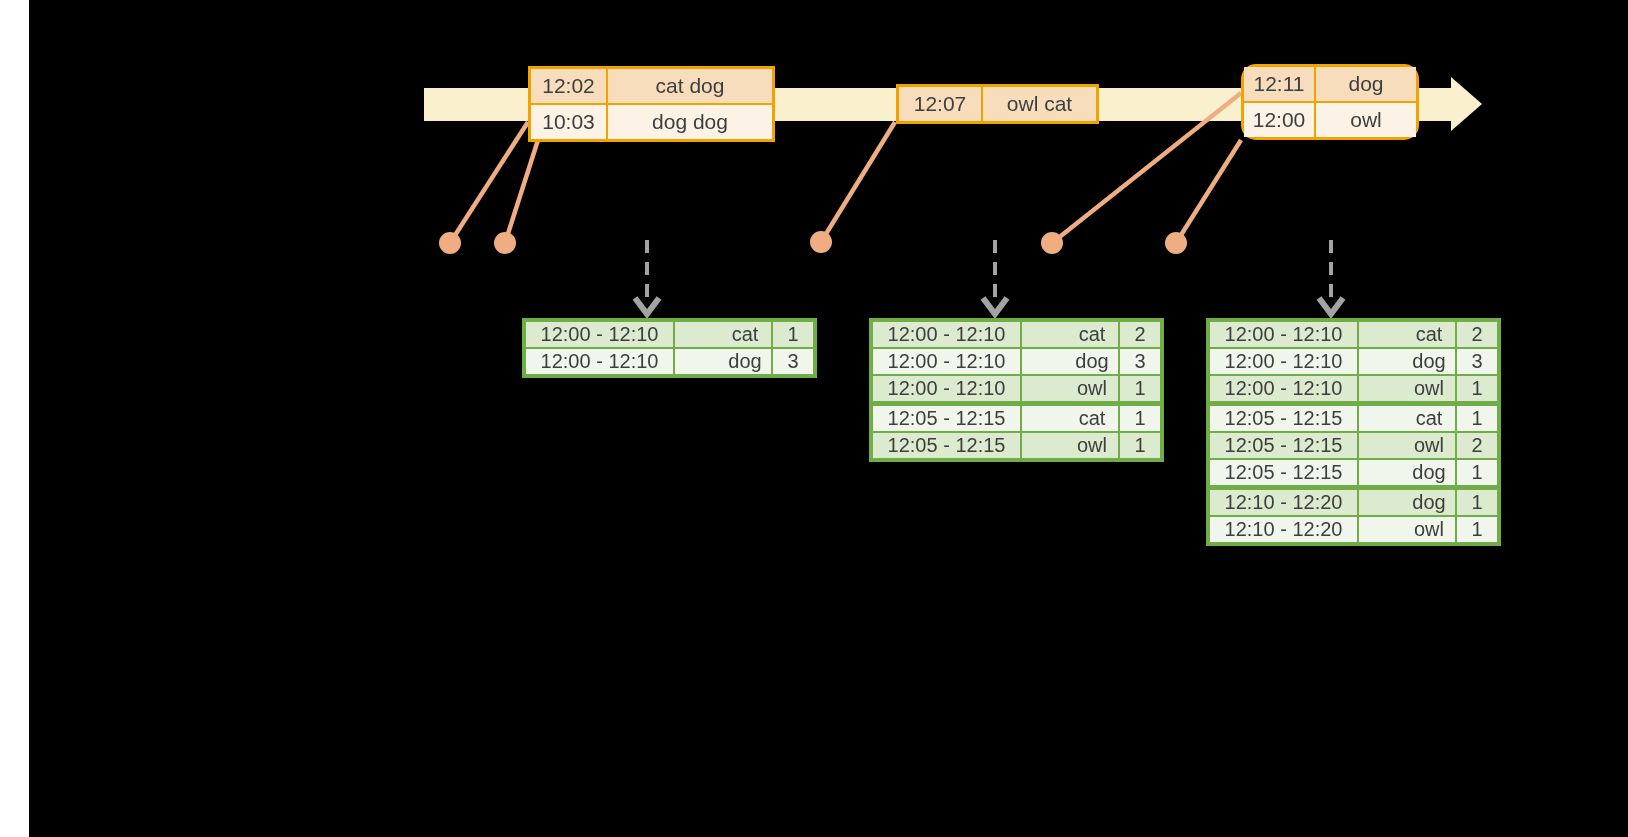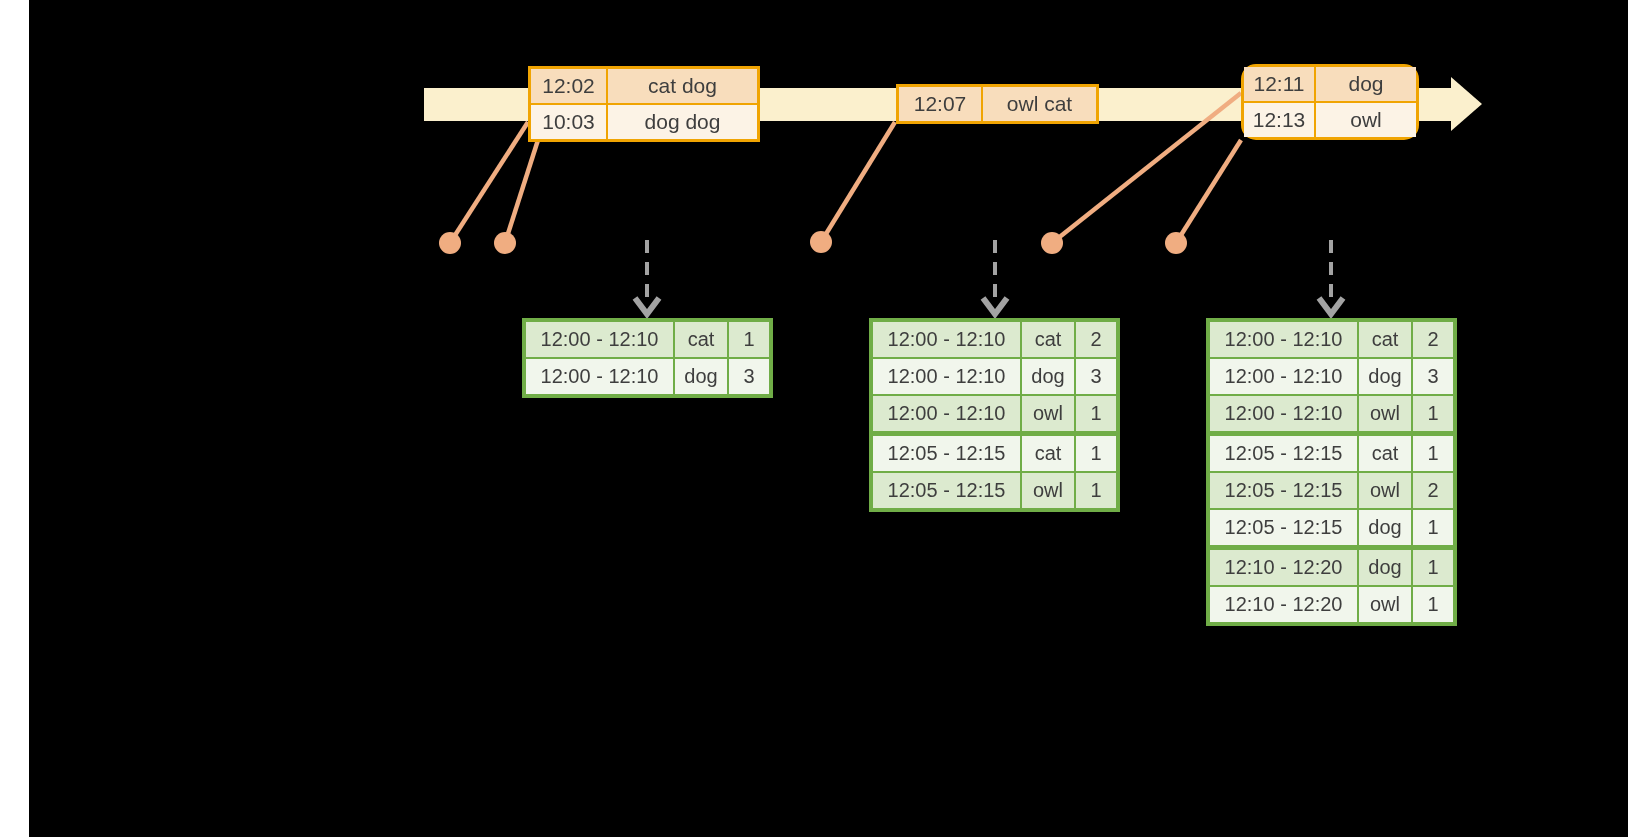--- a/index.html
+++ b/index.html
@@ -31,44 +31,44 @@
   .erow + .erow { border-top: 2px solid var(--event_border); }
   .erow.dark  { background: var(--event_row_dark); }
   .erow.light { background: var(--event_row_light); }
   .ecell {
     display: flex; align-items: center; justify-content: center;
     height: 34px;
     font-size: 21px;
     color: var(--text);
   }
   .ecell.time { border-right: 2px solid var(--event_border); }
-  .et0 .ecell.time  { width: 75px; }  .et0 .ecell.words { width: 149px; }
+  .et0 .ecell.time  { width: 75px; }  .et0 .ecell.words { width: 164px; }
   .et1 .ecell.time  { width: 82px; }  .et1 .ecell.words { width: 113px; }
   .et2 .ecell.time  { width: 70px; }  .et2 .ecell.words { width: 100px; }
 
   
   .gtable {
     position: absolute;
     border: 4px solid var(--result_border);
     box-sizing: border-box;
     background: var(--result_border);
   }
   .grow { display: flex; }
   .grow + .grow { border-top: 2px solid var(--result_border); }
   .grow.group-start { border-top-width: 5px; }
   .grow.dark  { background: var(--result_row_dark); }
   .grow.light { background: var(--result_row_light); }
   .gcell {
     display: flex; align-items: center; justify-content: center;
-    height: 35px;
+    height: 25px;
     font-size: 20px;
     color: var(--text);
   }
   .gcell.window { width: 147px; border-right: 2px solid var(--result_border); }
-  .gcell.animal { width: 52px;  border-right: 2px solid var(--result_border); }
+  .gcell.animal { width: 52px;  border-right: 2px solid var(--result_border); padding-left: 44px; }
   .gcell.count  { width: 40px; }
 </style>
 </head>
 <body>
 
 <div class="stage">
 
   <svg class="overlay" width="1628" height="837" viewBox="0 0 1628 837" xmlns="http://www.w3.org/2000/svg">
 
     <rect x="395" y="88" width="1027" height="33" style="fill:var(--band)"></rect>
@@ -117,21 +117,21 @@
         <div class="ecell time">12:07</div>
         <div class="ecell words">owl cat</div>
       </div>
     </div>
   <div class="etable et2" style="left:1212px; top:64px;border-radius:15px;">
       <div class="erow dark">
         <div class="ecell time">12:11</div>
         <div class="ecell words">dog</div>
       </div>
       <div class="erow light">
-        <div class="ecell time">12:13</div>
+        <div class="ecell time">12:00</div>
         <div class="ecell words">owl</div>
       </div>
     </div>
 
   <div class="gtable" style="left:493px; top:318px;">
       <div class="grow dark">
         <div class="gcell window">12:00 - 12:10</div>
         <div class="gcell animal">cat</div>
         <div class="gcell count">1</div>
       </div>

